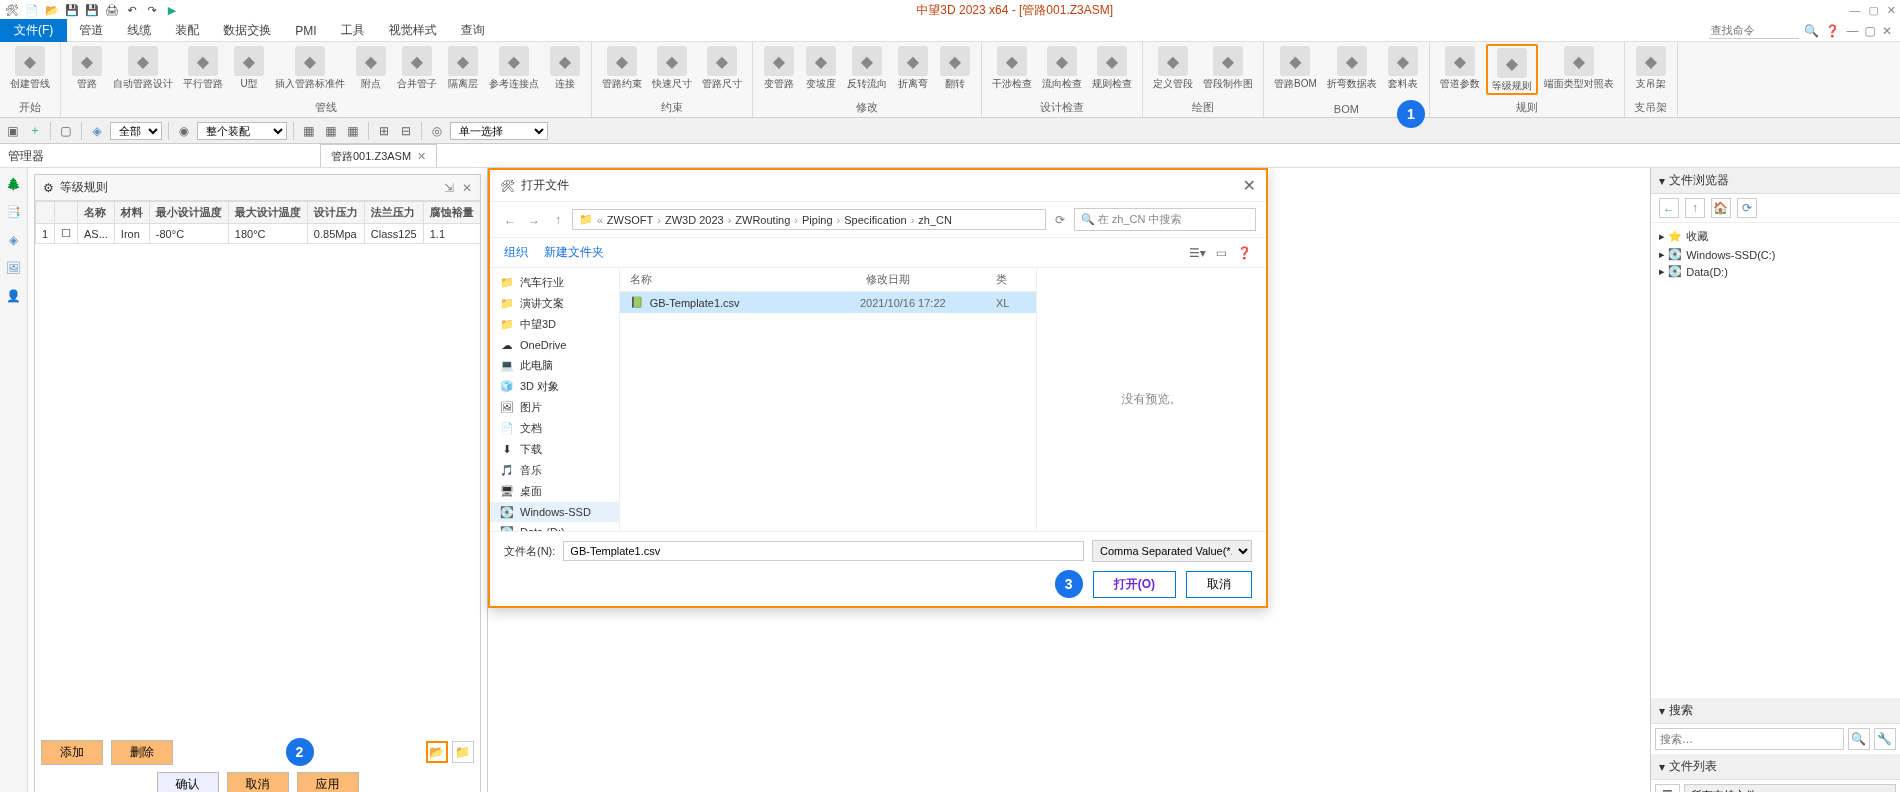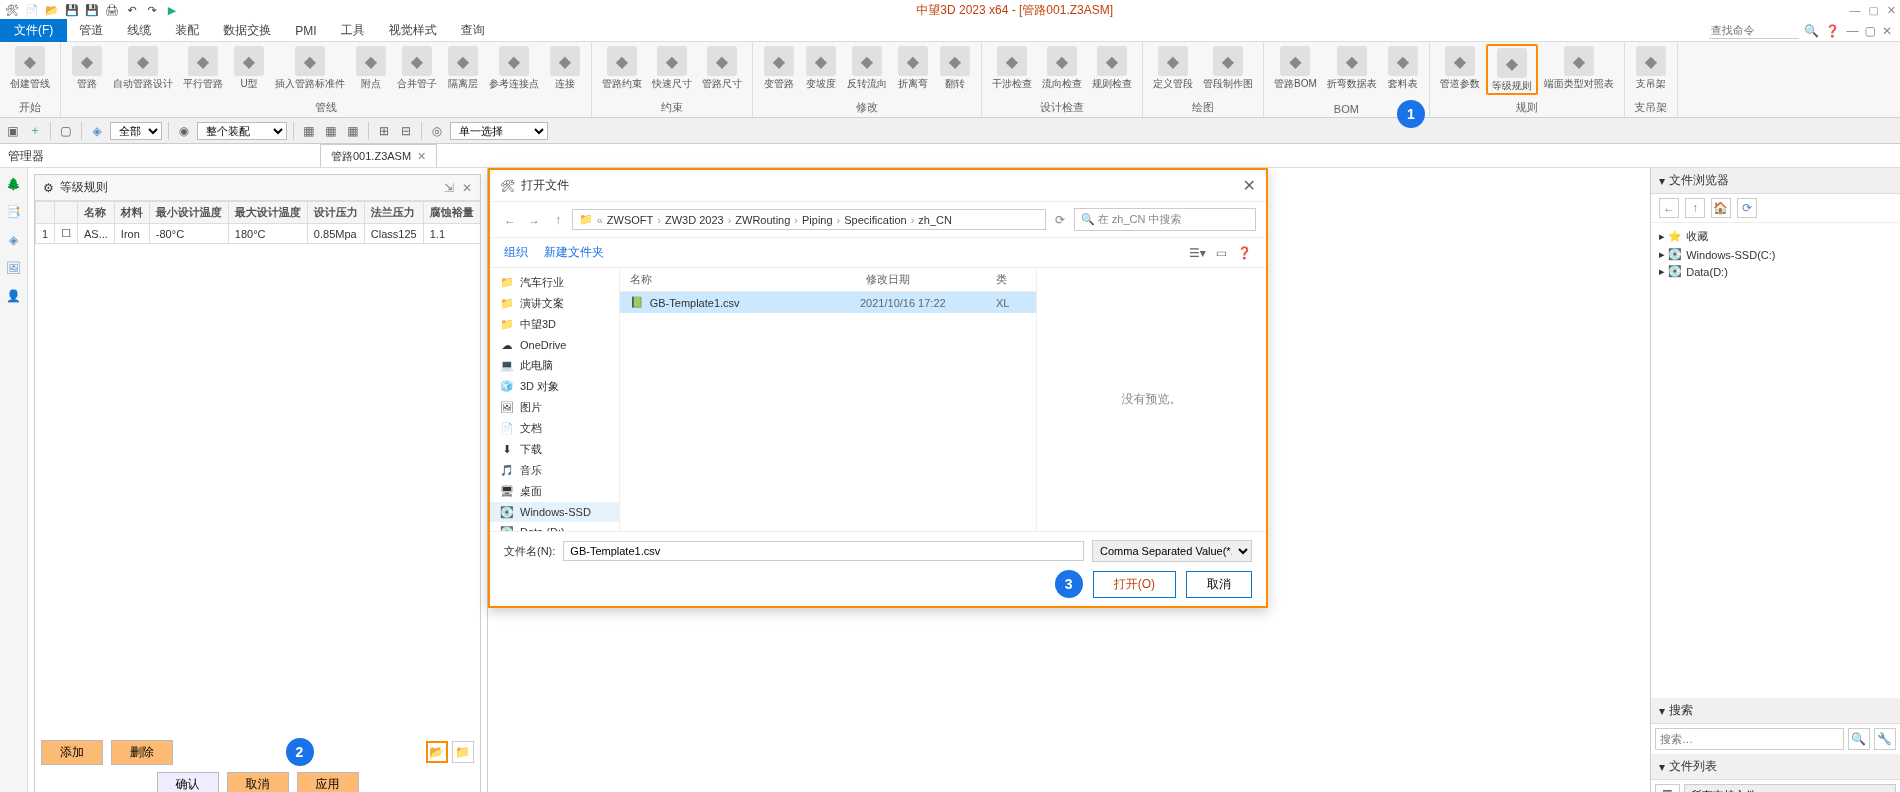--- a/index.html
+++ b/index.html
@@ -92,21 +92,21 @@
 .dlg-list-row .col-date { width: 130px; color: #666; }
 .dlg-list-row .col-type { width: 30px; color: #666; }
 .dlg-preview { width: 230px; border-left: 1px solid #eee; display: flex; align-items: center; justify-content: center; color: #888; font-size: 12px; }
 .dlg-footer { padding: 8px 14px; display: flex; flex-direction: column; gap: 8px; border-top: 1px solid #eee; }
 .dlg-footer .row1 { display: flex; align-items: center; gap: 8px; }
 .dlg-footer .row1 label { font-size: 11px; }
 .dlg-footer .row1 input { flex: 1; border: 1px solid #ccc; padding: 3px 6px; font-size: 11px; }
 .dlg-footer .row1 select { width: 160px; border: 1px solid #ccc; padding: 3px; font-size: 11px; }
 .dlg-footer .row2 { display: flex; justify-content: flex-end; gap: 10px; align-items: center; }
 .dlg-footer button { border: 1px solid #0078d4; background: #fff; padding: 4px 20px; font-size: 12px; }
-.dlg-footer button.primary { color: #c2410c; }
+.dlg-footer button.primary { color: #6d28d9; font-weight: bold; }
 
 
 .right-panel { width: 250px; border-left: 1px solid #ccc; display: flex; flex-direction: column; background: #fff; }
 .right-section-hdr { padding: 4px 8px; background: #f0f0f0; border-bottom: 1px solid #ddd; font-size: 12px; display: flex; align-items: center; gap: 4px; }
 .right-toolbar { padding: 4px 8px; display: flex; gap: 6px; border-bottom: 1px solid #eee; }
 .right-toolbar .ricon { width: 20px; height: 20px; border: 1px solid #ccc; display: flex; align-items: center; justify-content: center; color: #5a8fc7; }
 .tree-list { padding: 4px 8px; font-size: 11px; }
 .tree-list .titem { padding: 2px 0; display: flex; align-items: center; gap: 4px; }
 .right-panel .search-row { padding: 4px; display: flex; gap: 4px; }
 .right-panel .search-row input { flex: 1; border: 1px solid #ccc; padding: 2px 4px; font-size: 11px; }

